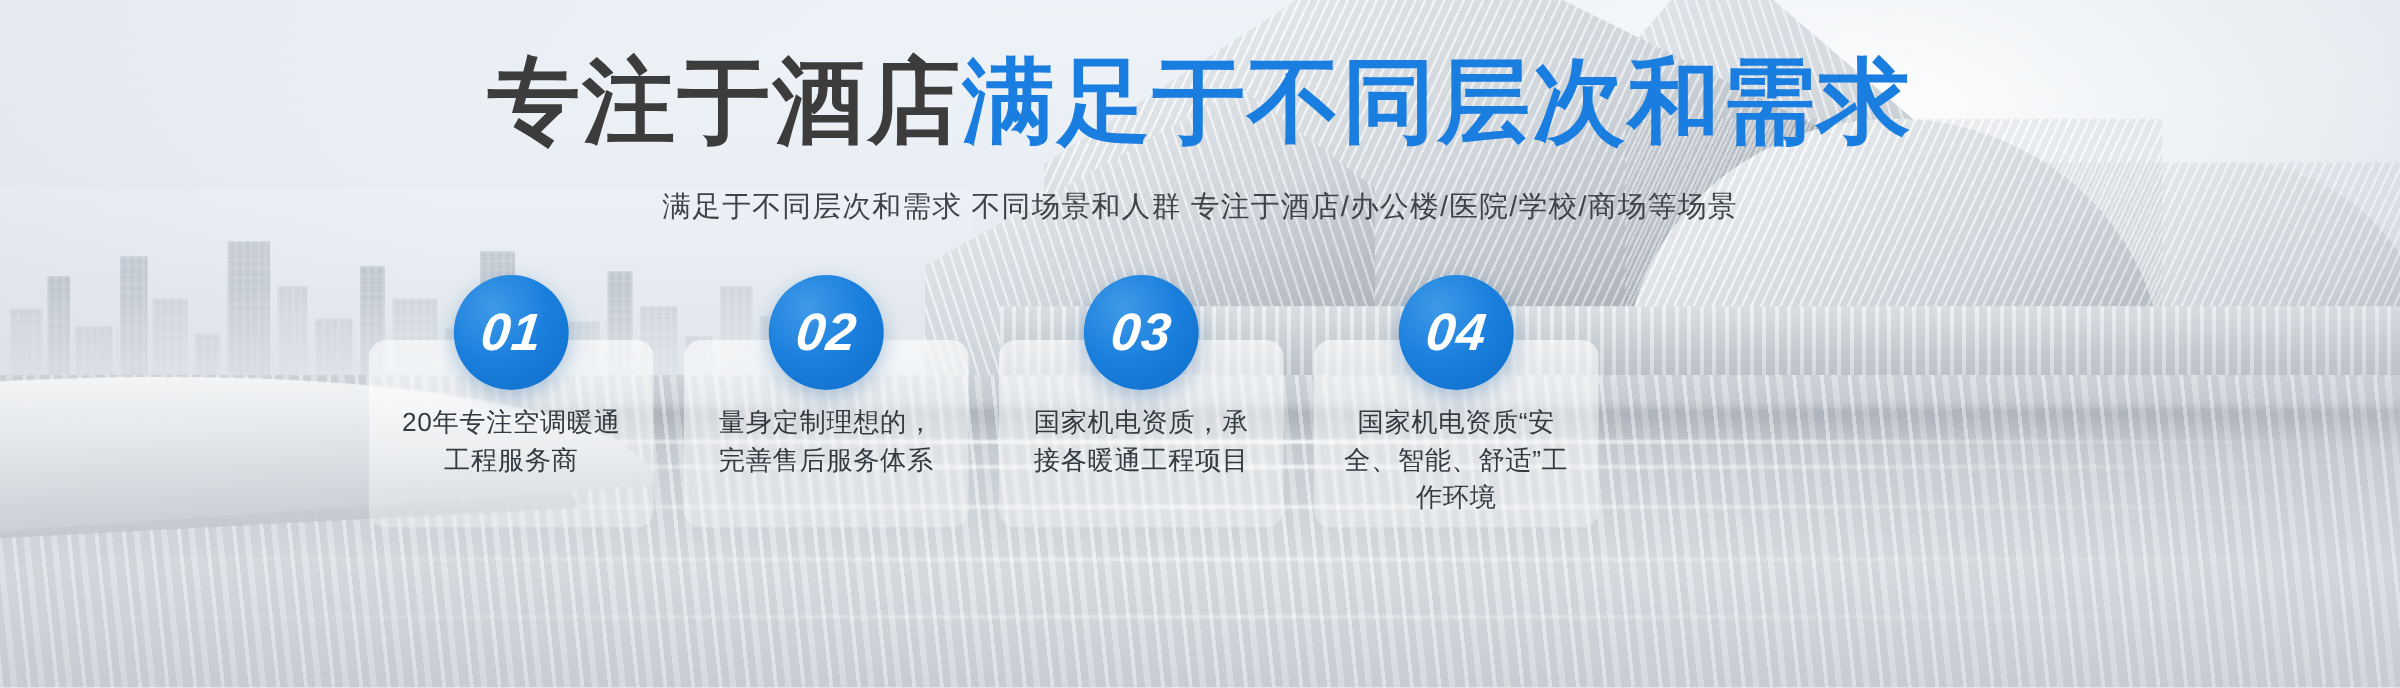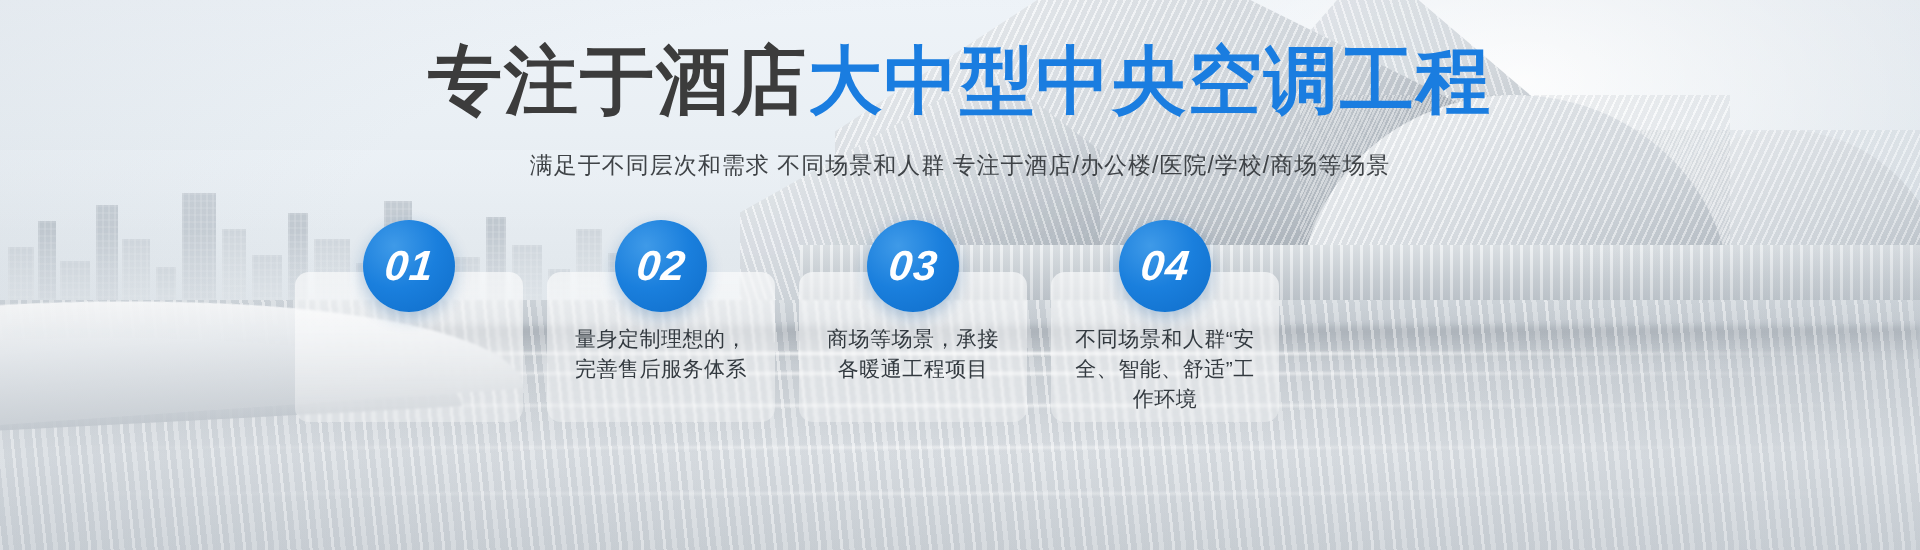--- a/index.html
+++ b/index.html
@@ -251,49 +251,50 @@
   <div class="road-streak" style="top:404px; width:1920px; opacity:.7;"></div>
   <div class="road-streak" style="top:446px; width:1920px; opacity:.55;"></div>
   <div class="road-streak" style="top:492px; width:1920px; opacity:.45;"></div>
   <div class="barrier2"></div>
   <div class="barrier"></div>
   <div class="vignette"></div>
 
   <div class="content">
 
     <h1 class="headline">
-      <span class="dark">专注于酒店</span><span class="blue">大中型中央空调工程</span>
+      <span class="dark">专注于酒店</span><span class="blue">满足于不同层次和需求</span>
     </h1>
 
     <p class="subtitle">满足于不同层次和需求  不同场景和人群  专注于酒店/办公楼/医院/学校/商场等场景</p>
 
     <div class="cards">
 
       <div class="card">
         <div class="badge">
           <span>01</span>
         </div>
+        <div class="card-text">20年专注空调暖通工程服务商</div>
       </div>
 
       <div class="card">
         <div class="badge">
           <span>02</span>
         </div>
         <div class="card-text">量身定制理想的，完善售后服务体系</div>
       </div>
 
       <div class="card">
         <div class="badge">
           <span>03</span>
         </div>
-        <div class="card-text">商场等场景，承接各暖通工程项目</div>
+        <div class="card-text">国家机电资质，承接各暖通工程项目</div>
       </div>
 
       <div class="card">
         <div class="badge">
           <span>04</span>
         </div>
-        <div class="card-text">不同场景和人群“安全、智能、舒适”工作环境</div>
+        <div class="card-text">国家机电资质“安全、智能、舒适”工作环境</div>
       </div>
 
     </div>
   </div>
 </div>
 
 </body></html>

